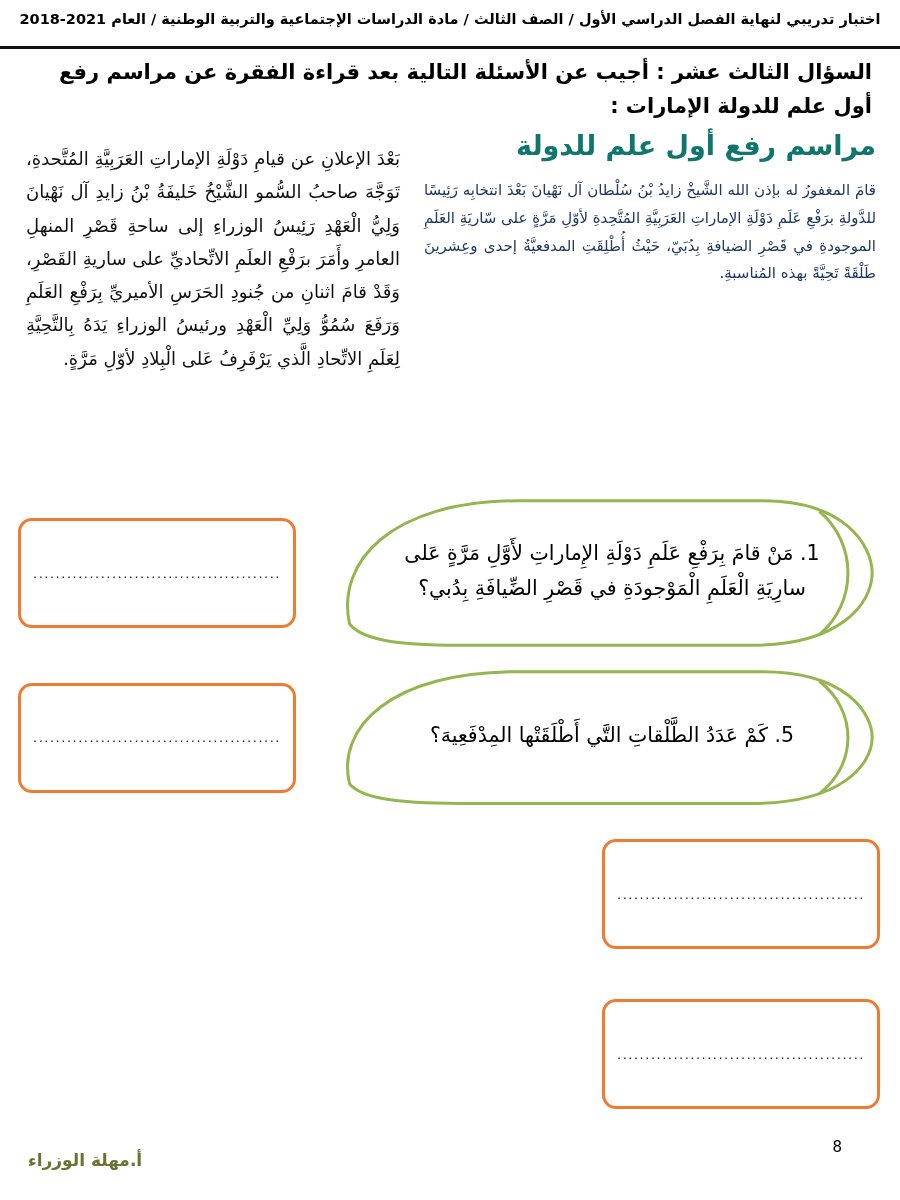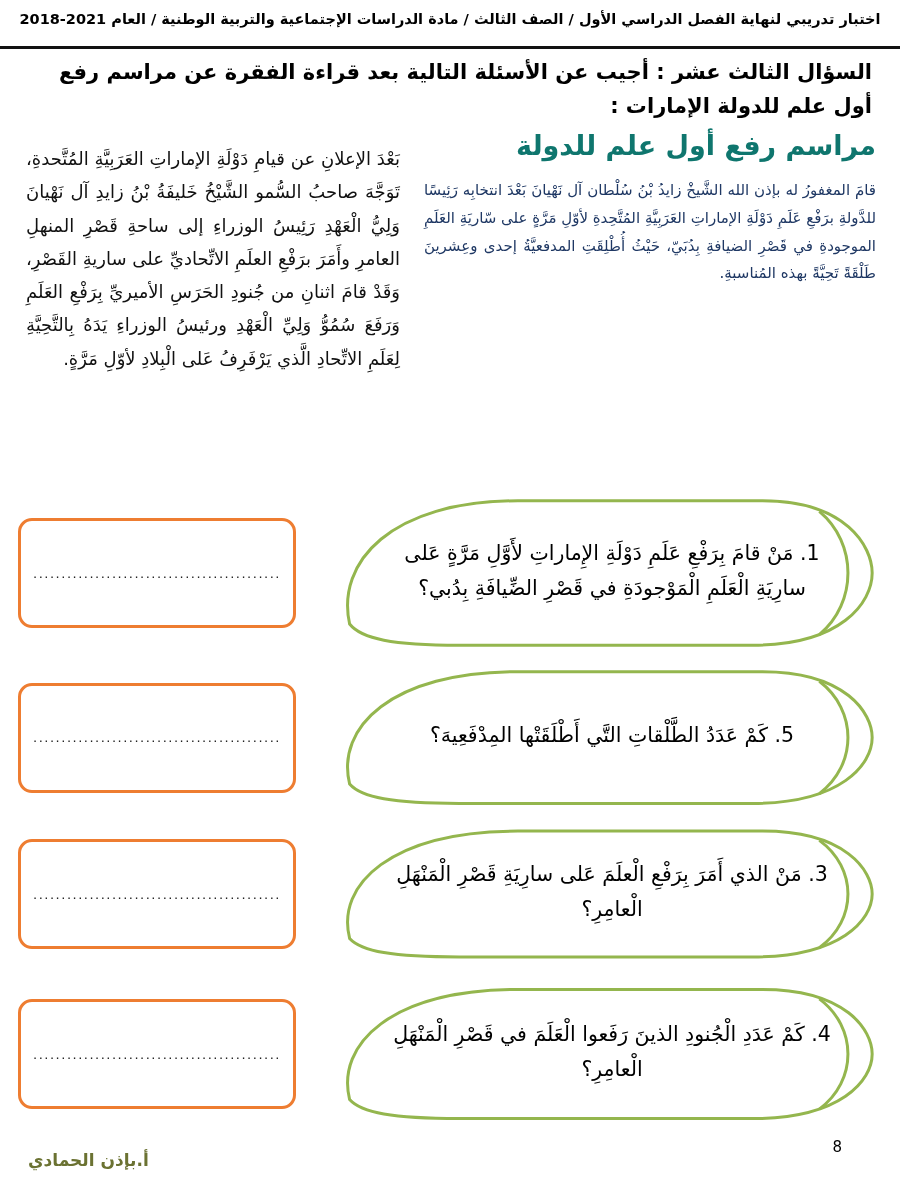--- a/index.html
+++ b/index.html
@@ -104,39 +104,25 @@
       <path d="M 498 22 C 537 52 537 108 498 138" fill="none" stroke="#94b64e" stroke-width="3" vector-effect="non-scaling-stroke"></path>
     </svg>
     <div class="bubble-text">5. كَمْ عَدَدُ الطَّلْقاتِ التَّي أَطْلَقَتْها المِدْفَعِيهَ؟</div>
   </div>
   <div class="answer-box">
     <span class="answer-dots">............................................</span>
   </div>
 </div>
 
 <div class="qa-row row-3">
-  <div class="bubble">
-    <svg viewBox="0 0 560 160" preserveAspectRatio="none">
-      <path d="M 18 128 C 4 70 60 12 190 12 L 440 12 C 525 12 552 55 552 80 C 552 108 520 148 430 148 L 130 148 C 62 148 30 142 18 128 Z" fill="#ffffff" stroke="#94b64e" stroke-width="3" vector-effect="non-scaling-stroke"></path>
-      <path d="M 498 22 C 537 52 537 108 498 138" fill="none" stroke="#94b64e" stroke-width="3" vector-effect="non-scaling-stroke"></path>
-    </svg>
-    <div class="bubble-text">3. مَنْ الذي أَمَرَ بِرَفْعِ الْعلَمَ عَلى سارِيَةِ قَصْرِ الْمَنْهَلِ الْعامِرِ؟</div>
-  </div>
   <div class="answer-box">
     <span class="answer-dots">............................................</span>
   </div>
 </div>
 
 <div class="qa-row row-4">
-  <div class="bubble">
-    <svg viewBox="0 0 560 160" preserveAspectRatio="none">
-      <path d="M 18 128 C 4 70 60 12 190 12 L 440 12 C 525 12 552 55 552 80 C 552 108 520 148 430 148 L 130 148 C 62 148 30 142 18 128 Z" fill="#ffffff" stroke="#94b64e" stroke-width="3" vector-effect="non-scaling-stroke"></path>
-      <path d="M 498 22 C 537 52 537 108 498 138" fill="none" stroke="#94b64e" stroke-width="3" vector-effect="non-scaling-stroke"></path>
-    </svg>
-    <div class="bubble-text">4. كَمْ عَدَدِ الْجُنودِ الذينَ رَفَعوا الْعَلَمَ في قَصْرِ الْمَنْهَلِ الْعامِرِ؟</div>
-  </div>
   <div class="answer-box">
     <span class="answer-dots">............................................</span>
   </div>
 </div>
 
-<div class="footer-author">أ.بإذن الحمادي</div>
+<div class="footer-author">أ.مهلة الوزراء</div>
 <div class="page-number">8</div>
 
 </body></html>

